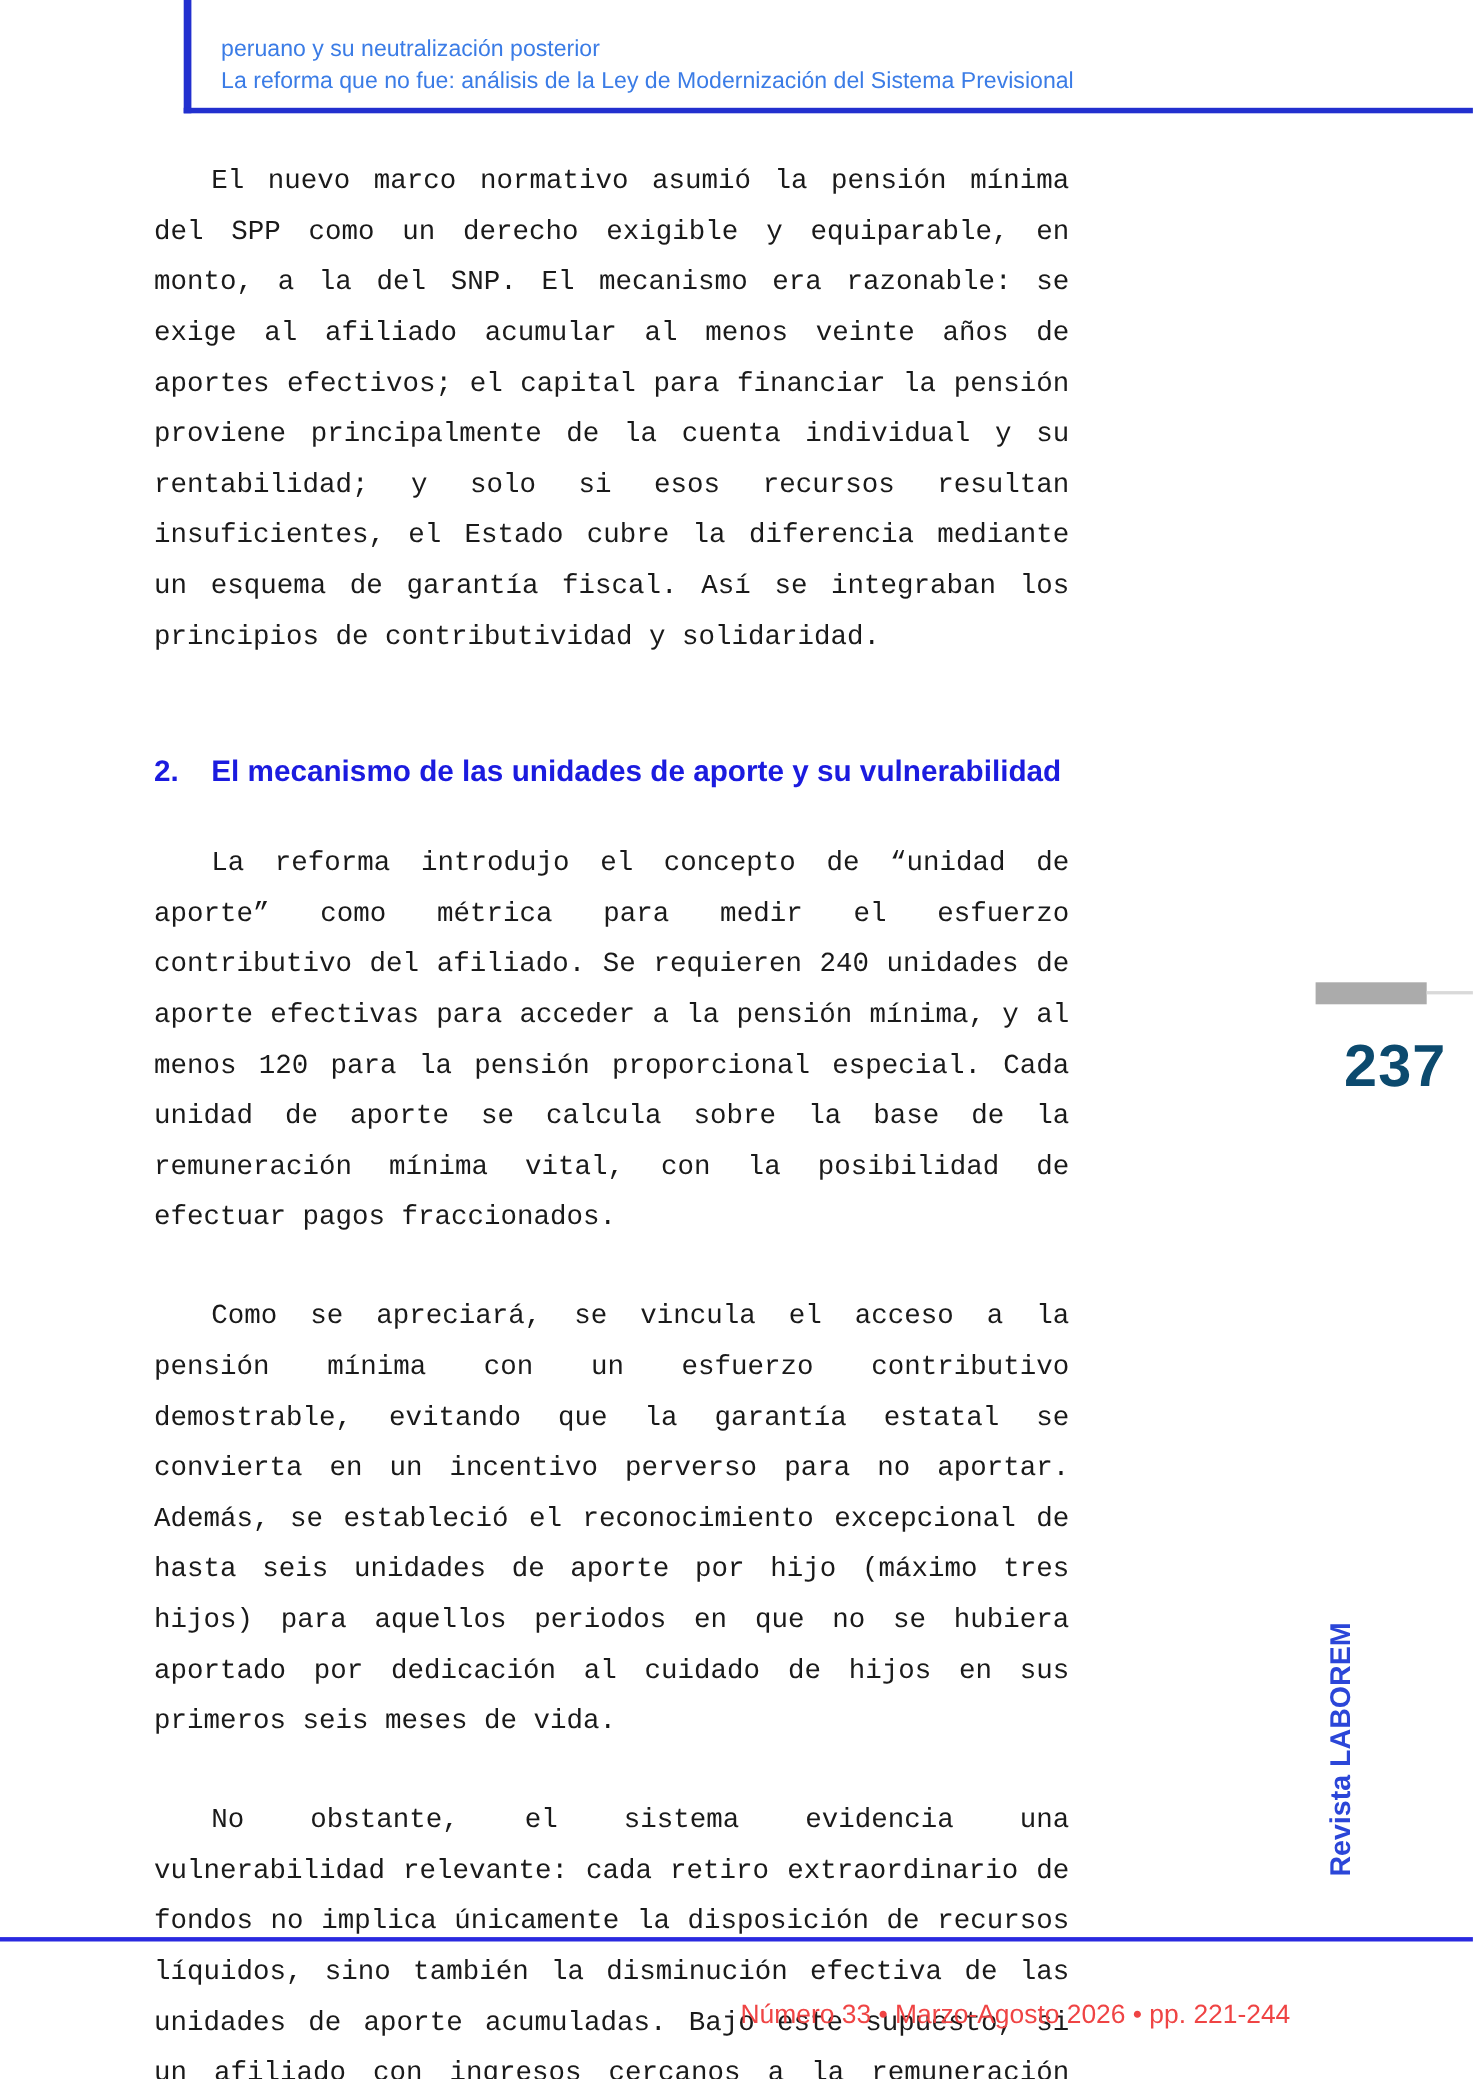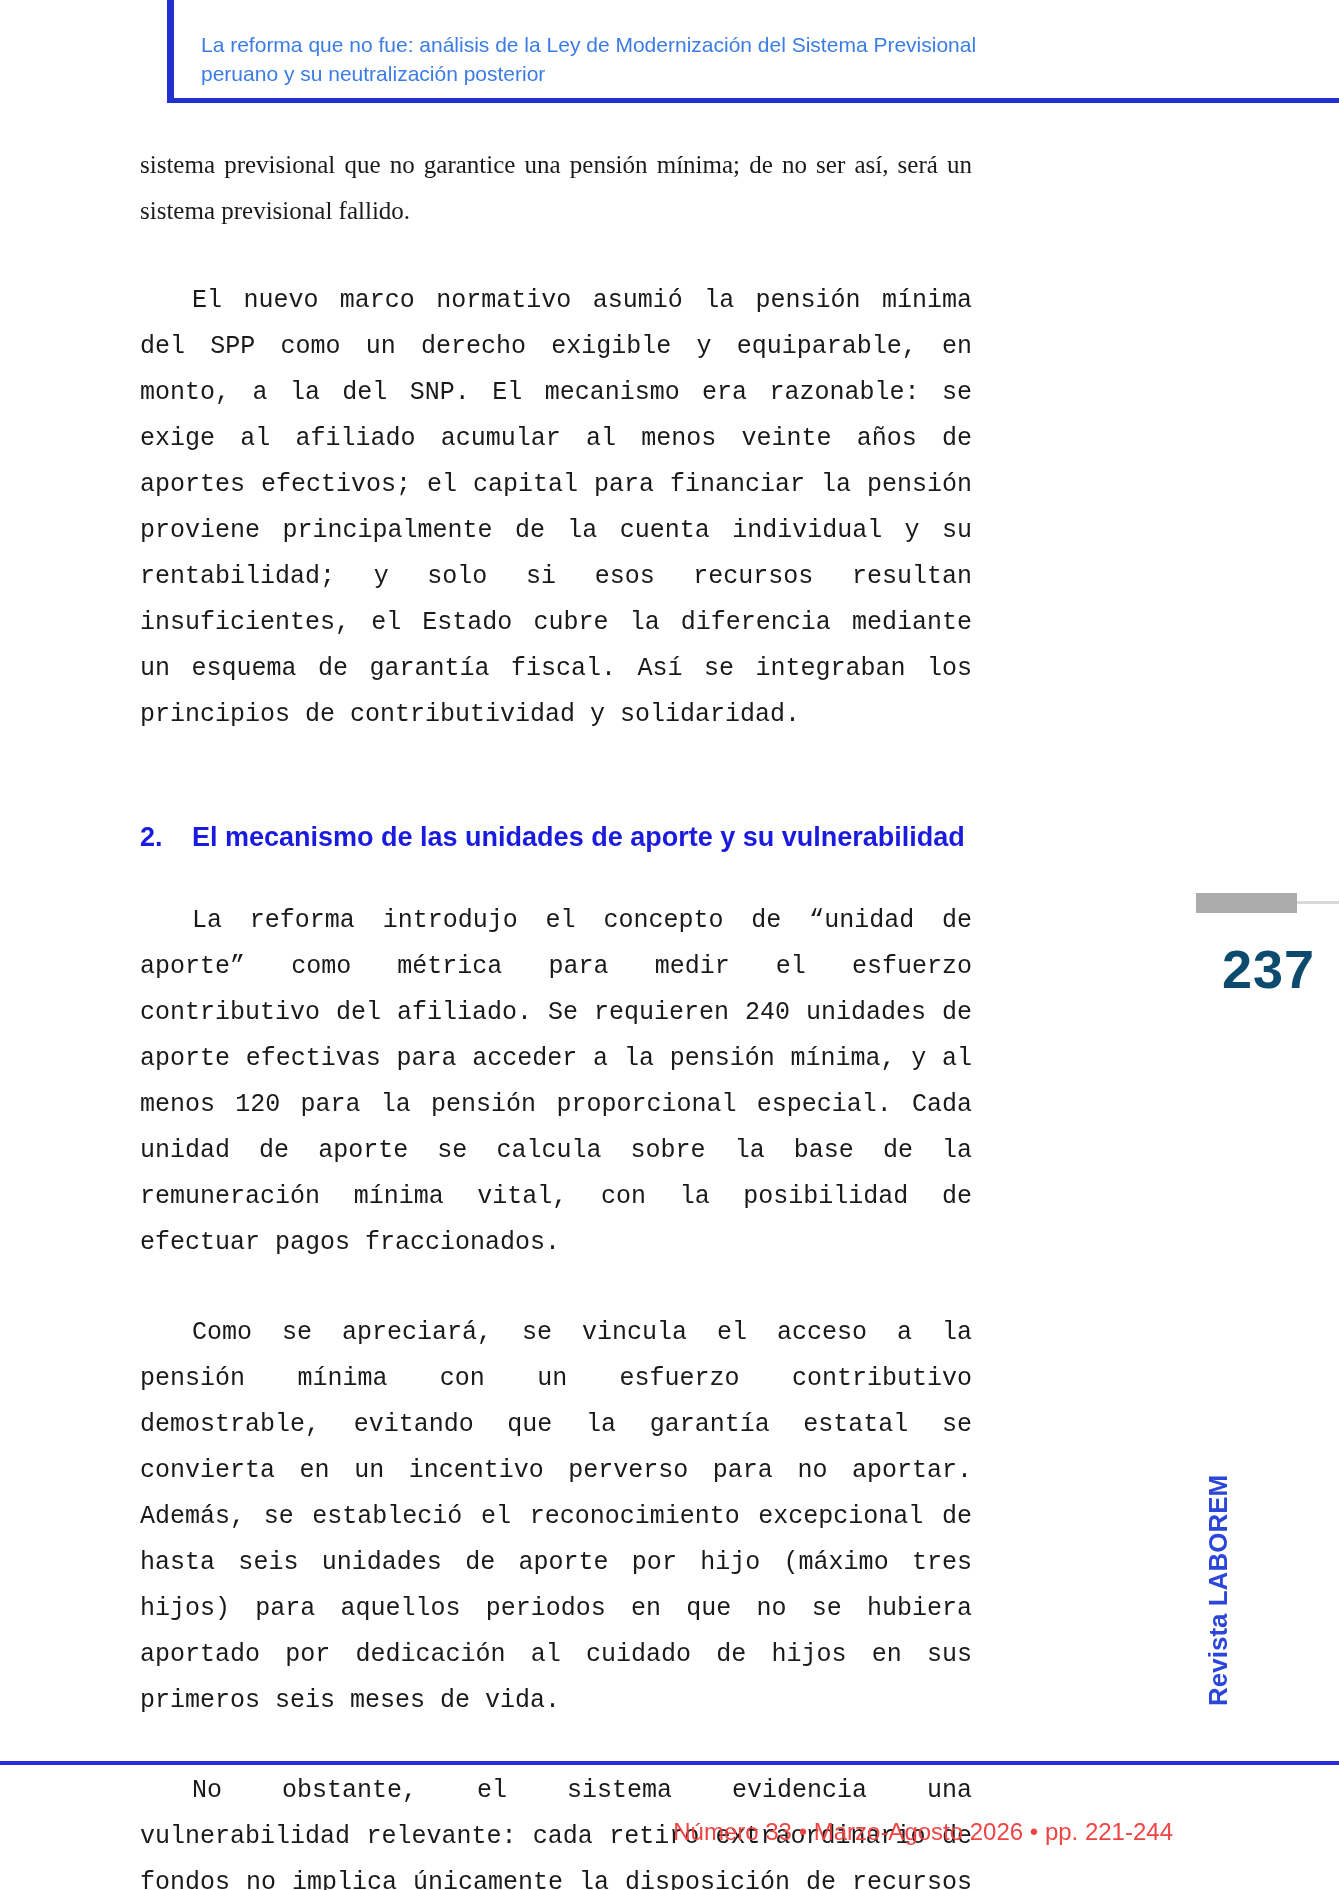--- a/index.html
+++ b/index.html
@@ -147,27 +147,26 @@
 </style>
 </head>
 <body>
 
 <div class="page">
 
   <header>
     <div class="header-rule-v"></div>
     <div class="header-rule-h"></div>
     <div class="header-title">
+      <div>peruano y su neutralización posterior</div>
       <div>La reforma que no fue: análisis de la Ley de Modernización del Sistema Previsional</div>
-      <div>peruano y su neutralización posterior</div>
     </div>
   </header>
 
   <main class="content">
-    <p>sistema previsional que no garantice una pensión mínima; de no ser así, será un sistema previsional fallido.</p>
     <p class="indent">El nuevo marco normativo asumió la pensión mínima del SPP como un derecho exigible y equiparable, en monto, a la del SNP. El mecanismo era razonable: se exige al afiliado acumular al menos veinte años de aportes efectivos; el capital para financiar la pensión proviene principalmente de la cuenta individual y su rentabilidad; y solo si esos recursos resultan insuficientes, el Estado cubre la diferencia mediante un esquema de garantía fiscal. Así se integraban los principios de contributividad y solidaridad.</p>
 
     <h2 class="section-heading">
       <span class="sec-num">2.</span>
       <span class="sec-title">El mecanismo de las unidades de aporte y su vulnerabilidad</span>
     </h2>
 
     <p class="indent">La reforma introdujo el concepto de “unidad de aporte” como métrica para medir el esfuerzo contributivo del afiliado. Se requieren 240 unidades de aporte efectivas para acceder a la pensión mínima, y al menos 120 para la pensión proporcional especial. Cada unidad de aporte se calcula sobre la base de la remuneración mínima vital, con la posibilidad de efectuar pagos fraccionados.</p>
     <p class="indent">Como se apreciará, se vincula el acceso a la pensión mínima con un esfuerzo contributivo demostrable, evitando que la garantía estatal se convierta en un incentivo perverso para no aportar. Además, se estableció el reconocimiento excepcional de hasta seis unidades de aporte por hijo (máximo tres hijos) para aquellos periodos en que no se hubiera aportado por dedicación al cuidado de hijos en sus primeros seis meses de vida.</p>
     <p class="indent">No obstante, el sistema evidencia una vulnerabilidad relevante: cada retiro extraordinario de fondos no implica únicamente la disposición de recursos líquidos, sino también la disminución efectiva de las unidades de aporte acumuladas. Bajo este supuesto, si un afiliado con ingresos cercanos a la remuneración mínima vital retirara un monto equivalente a 4 UIT, dicho retiro representaría aproximadamente la reducción de más de doce años de aportes. Ello lo colocaría, de manera inmediata, fuera del umbral requerido para acceder a la pensión mínima, o lo conduciría, en el mejor de los casos, a una pensión proporcional de menor cuantía. Naturalmente, este razonamiento no sería aplicable a trabajadores con</p>

